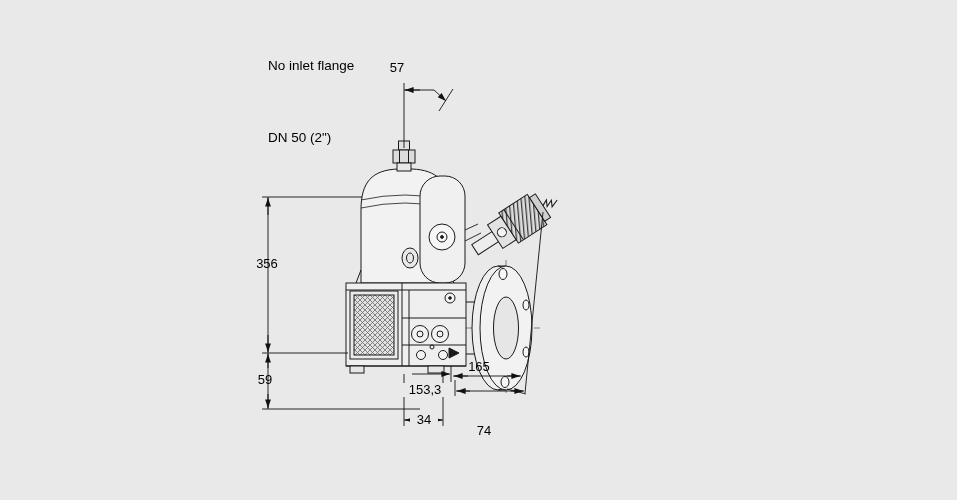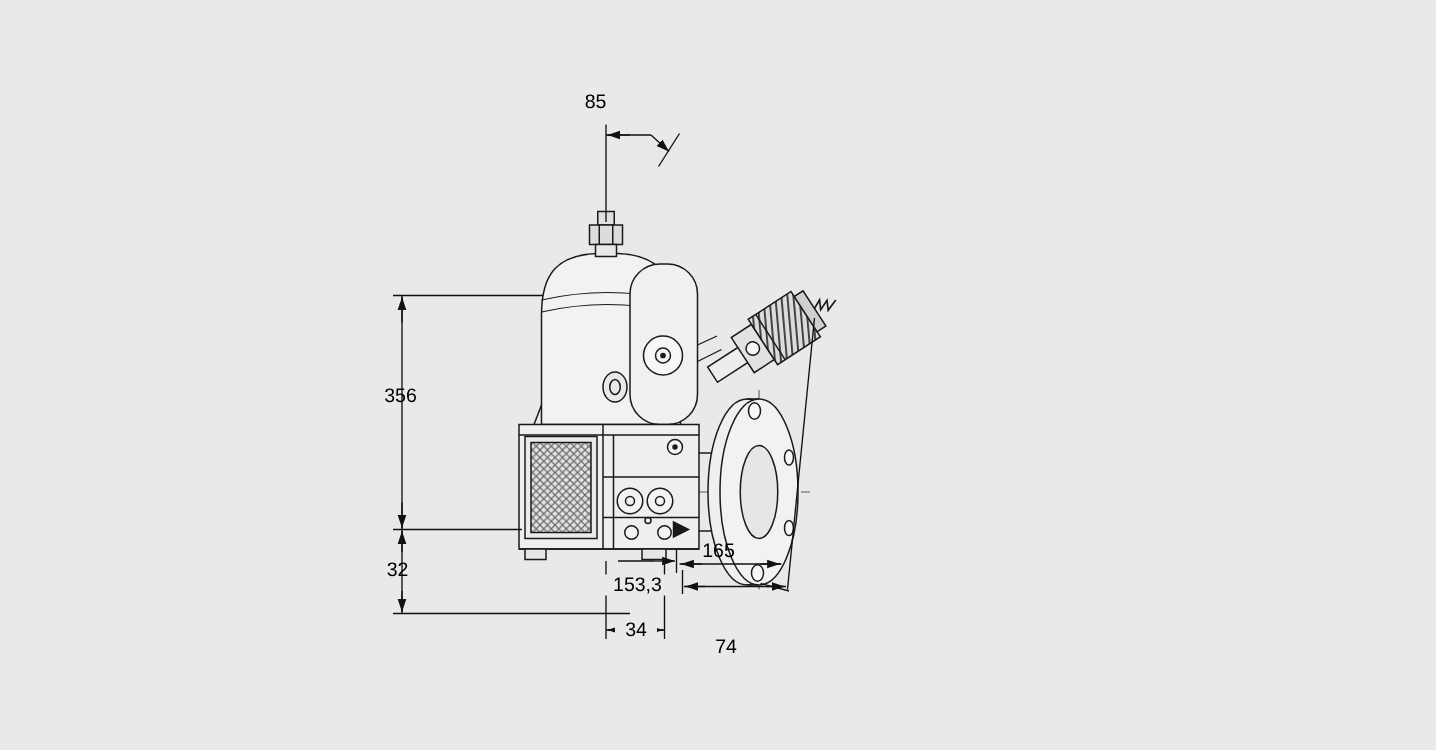--- a/index.html
+++ b/index.html
@@ -183,26 +183,30 @@
         <line x1="455" y1="380" x2="455" y2="396"></line>
         <line x1="543" y1="212" x2="525" y2="393"></line>
         <line x1="507" y1="389" x2="526" y2="394"></line>
         <line x1="456" y1="391" x2="524" y2="391"></line>
         <line x1="470" y1="391" x2="457" y2="391" marker-end="url(#arrow)"></line>
         <line x1="511" y1="391" x2="523" y2="391" marker-end="url(#arrow)"></line>
       </g>
     </g>
   </svg>
 
-
-  <div class="dim-label nobg" style="left:383px;top:61px;width:28px;">85</div>
+  <div class="note">
+    <div>No inlet flange</div>
+    <div>DN 50 (2")</div>
+  </div>
+
+  <div class="dim-label nobg" style="left:383px;top:61px;width:28px;">57</div>
 
   <div class="dim-label nobg" style="left:252px;top:257px;width:30px;">356</div>
 
-  <div class="dim-label nobg" style="left:251px;top:373px;width:28px;">32</div>
+  <div class="dim-label nobg" style="left:251px;top:373px;width:28px;">59</div>
 
   <div class="dim-label" style="left:402px;top:383px;width:46px;">153,3</div>
 
   <div class="dim-label" style="left:410px;top:413px;width:28px;">34</div>
 
   <div class="dim-label nobg" style="left:462px;top:360px;width:34px;">165</div>
 
   <div class="dim-label nobg" style="left:468px;top:394px;width:32px;margin-top:30px;">74</div>
 
 </div>

